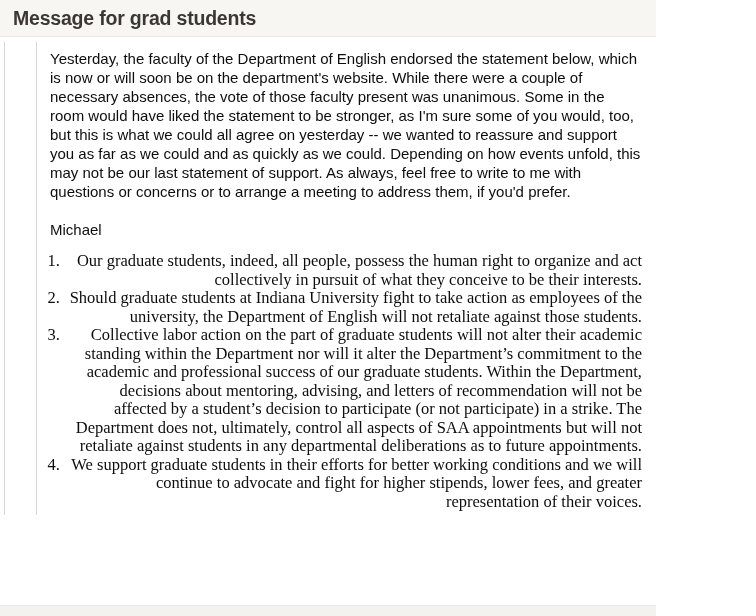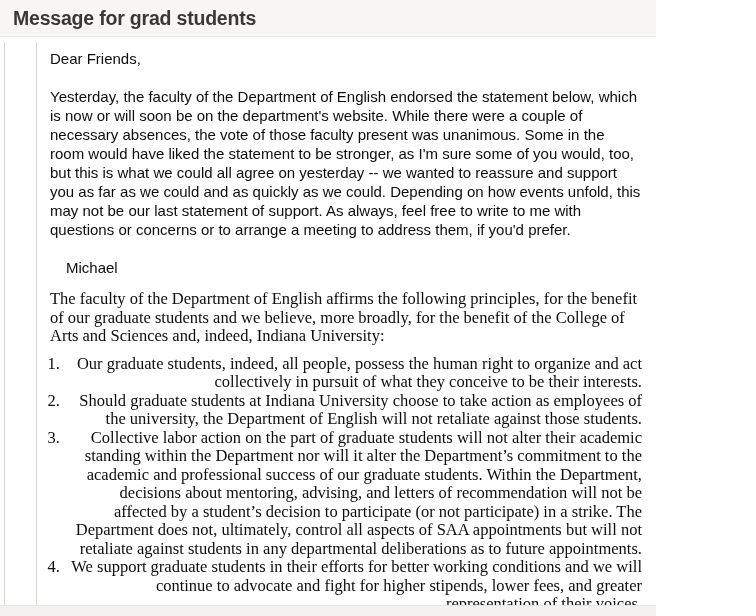--- a/index.html
+++ b/index.html
@@ -51,21 +51,21 @@
     border-left: 1px solid #d9d7d4;
     padding: 7px 14px 4px 13px;
   }
   p.sans {
     margin: 0 0 19px 0;
     font-size: 15px;
     line-height: 19px;
     color: #0d0d0d;
     font-family: "Liberation Sans", sans-serif;
   }
-  p.sans.sig { margin-bottom: 13px; margin-left: 16px; }
+  p.sans.sig { margin-bottom: 13px; }
   .serif {
     font-family: "Liberation Serif", serif;
     font-size: 16.5px;
     line-height: 18.5px;
     color: #0d0d0d;
   }
   p.intro { margin: 0; }
   ol.principles {
     margin: 9px 0 0 0;
     padding-left: 14px;
@@ -89,32 +89,30 @@
 <div class="window">
 
   <header class="title-bar">
     <h1>Message for grad students</h1>
   </header>
 
   <main class="message-body">
     <div class="quote-outer">
       <div class="quote-inner">
 
-        <p class="sans">Dear Friends,</p>
 
         <p class="sans">Yesterday, the faculty of the Department of English endorsed the statement below, which is now or will soon be on the department's website. While there were a couple of necessary absences, the vote of those faculty present was unanimous. Some in the room would have liked the statement to be stronger, as I'm sure some of you would, too, but this is what we could all agree on yesterday -- we wanted to reassure and support you as far as we could and as quickly as we could. Depending on how events unfold, this may not be our last statement of support. As always, feel free to write to me with questions or concerns or to arrange a meeting to address them, if you'd prefer.</p>
 
 
         <p class="sans sig">Michael</p>
 
-        <p class="serif intro">The faculty of the Department of English affirms the following principles, for the benefit of our graduate students and we believe, more broadly, for the benefit of the College of Arts and Sciences and, indeed, Indiana University:</p>
 
         <ol class="serif principles">
           <li>Our graduate students, indeed, all people, possess the human right to organize and act collectively in pursuit of what they conceive to be their interests.</li>
-          <li>Should graduate students at Indiana University choose to take action as employees of the university, the Department of English will not retaliate against those students.</li>
+          <li>Should graduate students at Indiana University fight to take action as employees of the university, the Department of English will not retaliate against those students.</li>
           <li>Collective labor action on the part of graduate students will not alter their academic standing within the Department nor will it alter the Department’s commitment to the academic and professional success of our graduate students. Within the Department, decisions about mentoring, advising, and letters of recommendation will not be affected by a student’s decision to participate (or not participate) in a strike. The Department does not, ultimately, control all aspects of SAA appointments but will not retaliate against students in any departmental deliberations as to future appointments.</li>
           <li>We support graduate students in their efforts for better working conditions and we will continue to advocate and fight for higher stipends, lower fees, and greater representation of their voices.</li>
         </ol>
 
       </div>
     </div>
   </main>
 
   <footer class="bottom-bar"></footer>
 

